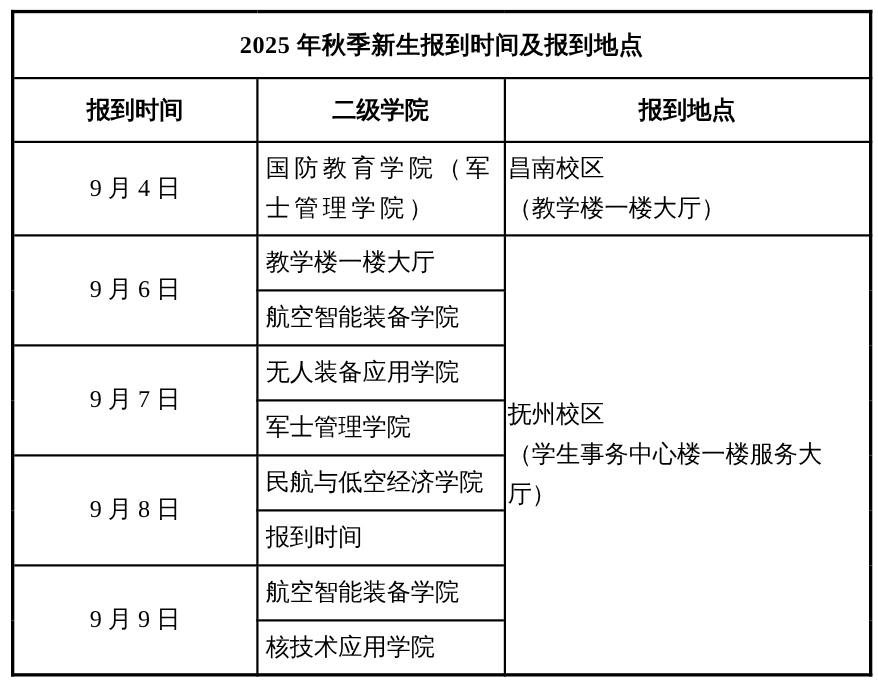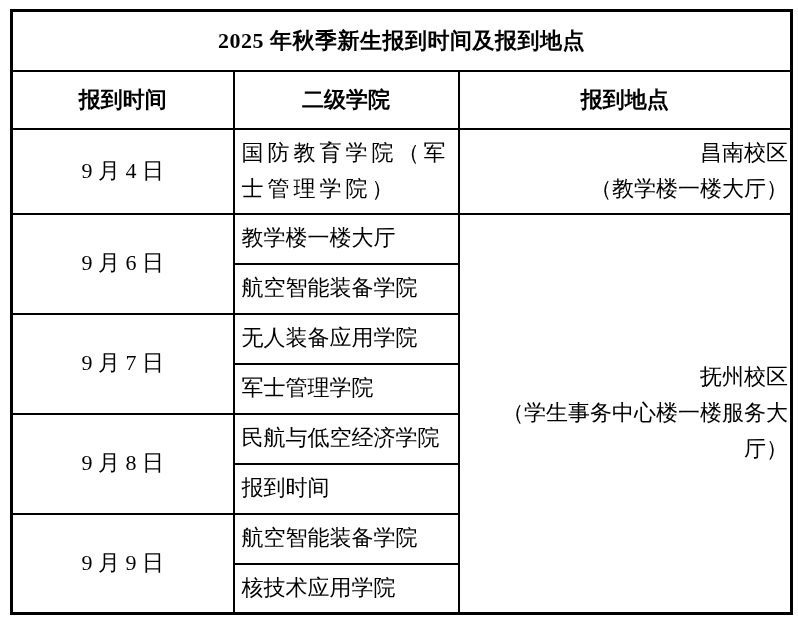--- a/index.html
+++ b/index.html
@@ -61,21 +61,21 @@
   }
   td.college-cell {
     text-align: left;
     padding: 3px 4px 3px 7px;
   }
   td.college-cell.justified {
     letter-spacing: 4px;
     line-height: 1.65;
   }
   td.location-cell {
-    text-align: right;
+    text-align: left;
     white-space: pre-line;
     padding: 2px 2px;
     line-height: 1.65;
   }
 </style>
 </head>
 <body>
 
 <div class="sheet">
   <table class="reg-table">

